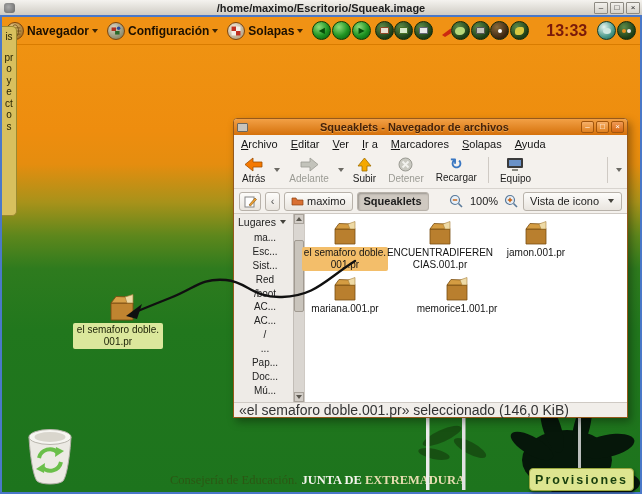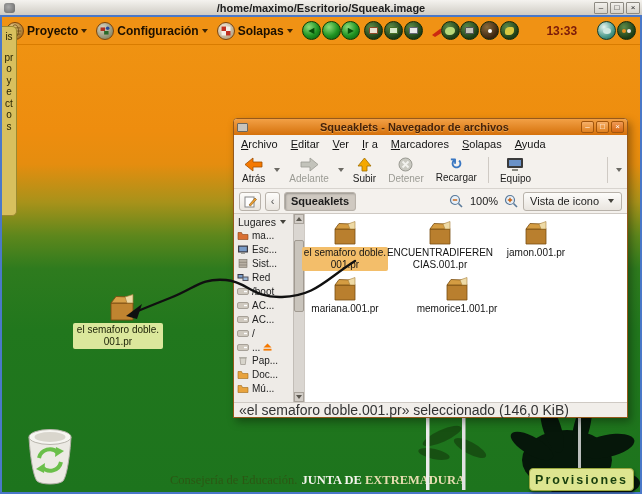--- a/index.html
+++ b/index.html
@@ -29,21 +29,21 @@
   .menu-entry .lbl { font-size:12px; font-weight:bold; color:#1c1000; }
   .caret { width:0; height:0; border-left:3.5px solid transparent; border-right:3.5px solid transparent;
     border-top:4.5px solid #3c2404; margin-top:1px; }
   .orb { width:19px; height:19px; border-radius:50%; flex:0 0 auto;
     display:flex; align-items:center; justify-content:center; }
   .orb-green { background:radial-gradient(circle at 35% 30%, #8fdc7a, #1f9422 55%, #0a520c);
     border:1px solid #0a3d0a; color:#064d08; font-size:8px; }
   .orb-dark { background:radial-gradient(circle at 35% 30%, #5d8a48, #1d3d16 70%); border:1px solid #12280c; }
   .orb-menu { width:18px; height:18px; border:1px solid #7a4510; }
   .chip { width:9px; height:7px; border-radius:1px; }
-  .clock { font-size:12px; font-weight:bold; color:#7a1a0a; margin:0 20px; }
+  .clock { font-size:16px; font-weight:bold; color:#7a1a0a; margin:0 10px; }
   .text-cursor { position:absolute; left:7px; top:44px; width:2px; height:9px; background:#d01000; }
 
   
   .project-tab { position:absolute; left:2px; top:26px; width:15px; min-height:190px;
     background:#d8c05e; border:1px solid #9a8a30; border-left:none; border-radius:0 5px 5px 0;
     display:flex; flex-direction:column; align-items:center; padding:4px 0; gap:9px; z-index:3; }
   .tab-letters { width:9px; font-size:10px; line-height:1.15; color:#2a2300; word-break:break-all; text-align:center; }
 
   
   .desk-icon { position:absolute; left:104px; top:293px; z-index:3; }
@@ -106,21 +106,21 @@
   .loc-btn.small { width:15px; padding:0; color:#555; }
   .loc-btn.active { background:#cfc9c1; box-shadow:inset 1px 1px 2px rgba(0,0,0,.25); font-weight:bold; }
   .zoom-lvl { font-size:11px; color:#222; margin:0 2px; }
 
   .nw-body { flex:1; display:flex; overflow:hidden; }
   .places { width:71px; background:#eeebe7; border-right:1px solid #cfcac4; display:flex; }
   .places-col { flex:1; overflow:hidden; }
   .places-header { height:15px; font-size:10.5px; color:#222; display:flex; align-items:center;
     gap:3px; padding-left:4px; }
   .place-row { height:13.9px; display:flex; align-items:center; gap:3px; padding-left:3px;
-    font-size:10px; color:#222; white-space:nowrap; }
+    font-size:10px; color:#222; white-space:nowrap;flex-direction:column; }
   .places-scroll { width:11px; background:#dad6d1; border-left:1px solid #c2bdb7; position:relative; }
   .ps-arrow { position:absolute; left:0; width:10px; height:10px; background:#d2cdc7; border:1px solid #a8a29a;
     display:flex; align-items:center; justify-content:center; }
   .ps-arrow span { width:0; height:0; border-left:3px solid transparent; border-right:3px solid transparent; }
   .ps-up { top:0; } .ps-up span { border-bottom:4px solid #5a574f; }
   .ps-down { bottom:0; } .ps-down span { border-top:4px solid #5a574f; }
   .ps-thumb { position:absolute; left:0; top:26px; width:10px; height:72px;
     background:#c9c4bc; border:1px solid #a19a91; border-radius:2px; }
 
   .icon-view { flex:1; background:#fff; position:relative; }
@@ -150,21 +150,21 @@
     </div>
   </div>
 
   <div class="desktop">
     <div class="menubar">
       <div class="menu-entry">
         <svg class="orb orb-menu" width="18" height="18" viewBox="0 0 18 18" style="border-radius:50%;background:radial-gradient(circle at 35% 30%, #e8cb8a, #a8762a 75%);">
             <ellipse cx="9" cy="9" rx="4" ry="7" fill="none" stroke="#6a4a14" stroke-width="0.9"></ellipse>
             <path d="M2,9 L16,9 M3,5.5 L15,5.5 M3,12.5 L15,12.5" stroke="#6a4a14" stroke-width="0.8"></path>
           </svg>
-        <span class="lbl">Proyecto</span>
+        <span class="lbl">Navegador</span>
         <span class="caret"></span>
       </div>
       <div class="menu-entry">
         <svg class="orb orb-menu" width="18" height="18" viewBox="0 0 18 18" style="border-radius:50%;background:radial-gradient(circle at 35% 30%, #d8d4c4, #8a8a6a 75%);">
             <rect x="4" y="5" width="5" height="4" fill="#b03020"></rect>
             <rect x="8" y="9" width="5" height="4" fill="#2a6a2a"></rect>
             <circle cx="12" cy="6" r="2" fill="#2a4a9a"></circle>
           </svg>
         <span class="lbl">Configuración</span>
         <span class="caret"></span>
@@ -354,20 +354,26 @@
     </div>
 
     <div class="nw-location">
       <div class="loc-btn" style="width:22px;padding:0;">
         <svg width="13" height="13">
             <rect x="1" y="2" width="9" height="10" fill="#fff" stroke="#888"></rect>
             <path d="M5,10 L11,3 L12.5,4.5 L6.5,11 Z" fill="#f0a030" stroke="#7a5010" stroke-width="0.6"></path>
           </svg>
       </div>
       <div class="loc-btn small">‹</div>
+      <div class="loc-btn">
+        <svg width="13" height="10">
+            <path d="M1,3 L1,9 L12,9 L12,4 L6,4 L5,2 L1,2 Z" fill="#d96f32" stroke="#8a4010" stroke-width="0.7"></path>
+          </svg>
+        <span>maximo</span>
+      </div>
       <div class="loc-btn active">
         <span>Squeaklets</span>
       </div>
       <div style="flex:1"></div>
       <svg width="15" height="14">
           <circle cx="6" cy="6" r="4.5" fill="#e8f0f8" stroke="#5a7a9a" stroke-width="1.2"></circle>
           <path d="M9.5,9.5 L13,13" stroke="#5a7a9a" stroke-width="1.6"></path>
           <path d="M3.8,6 L8.2,6" stroke="#c86010" stroke-width="1.4"></path>
         </svg>
       <span class="zoom-lvl">100%</span>

